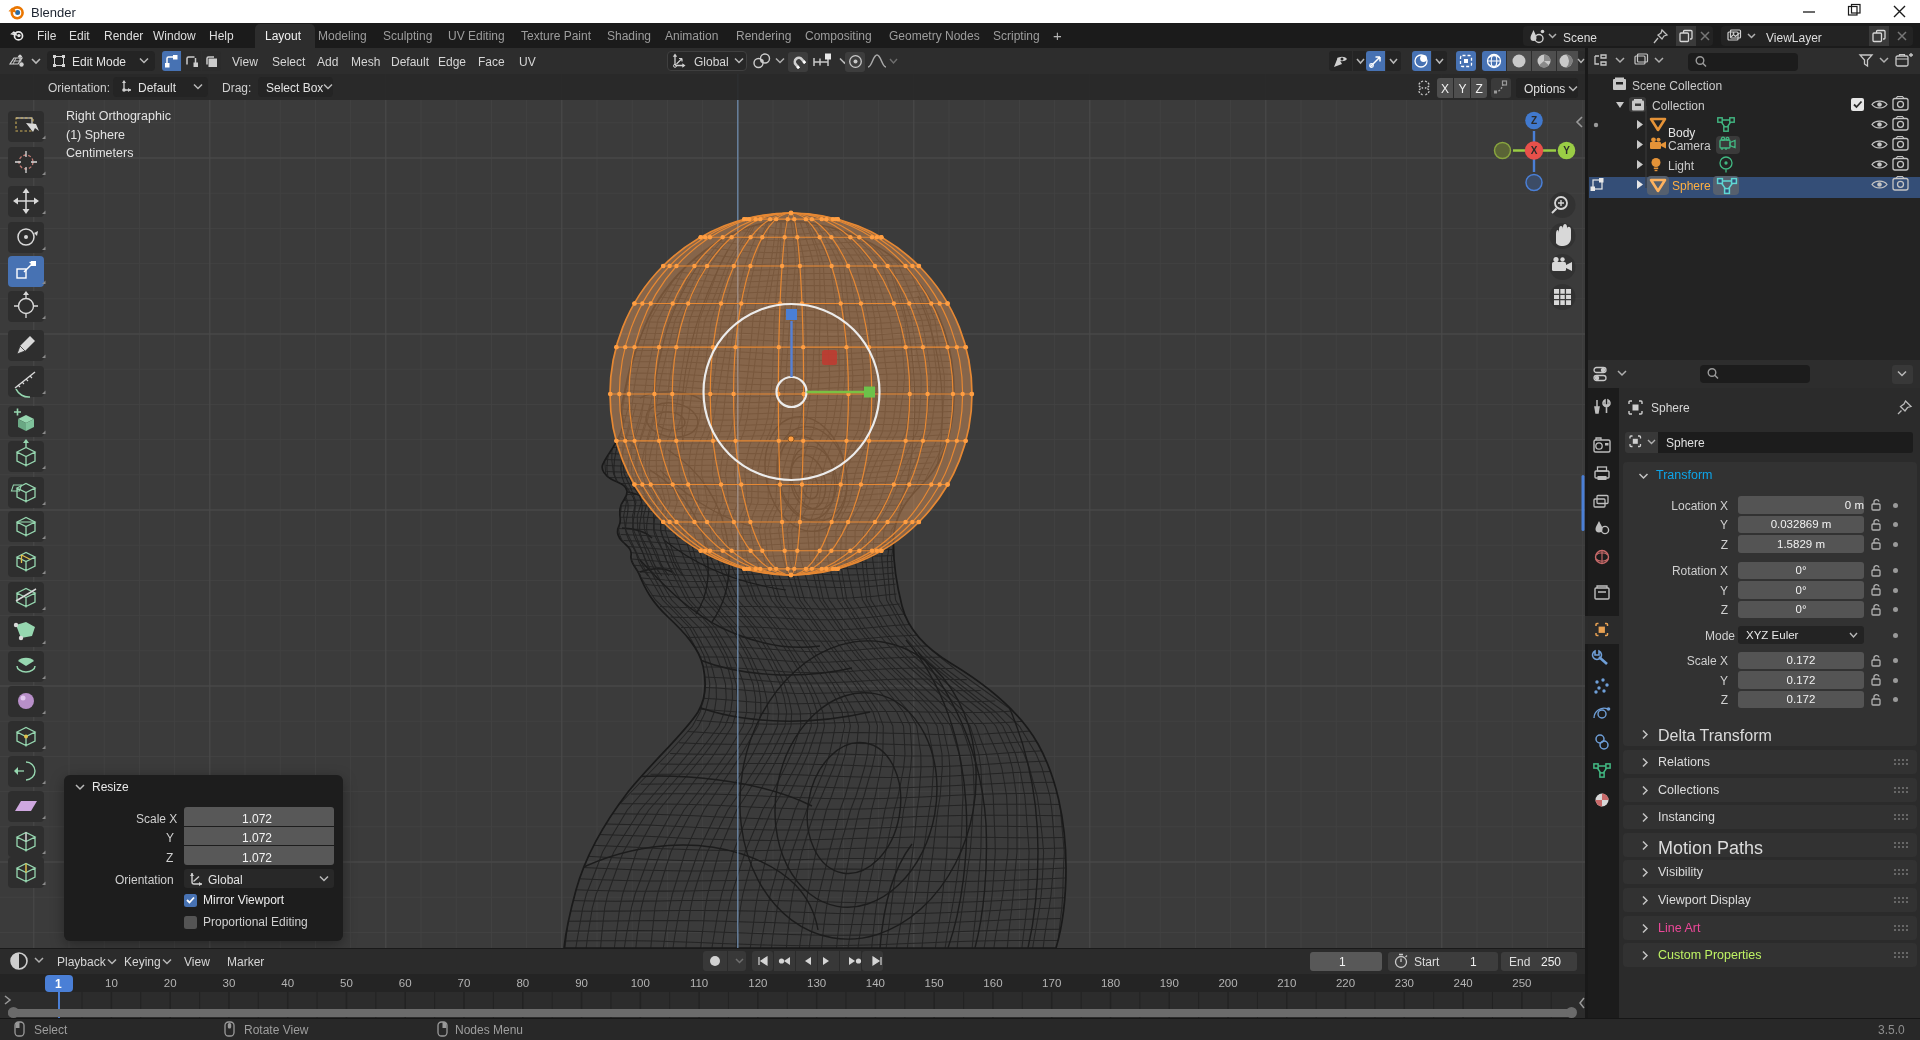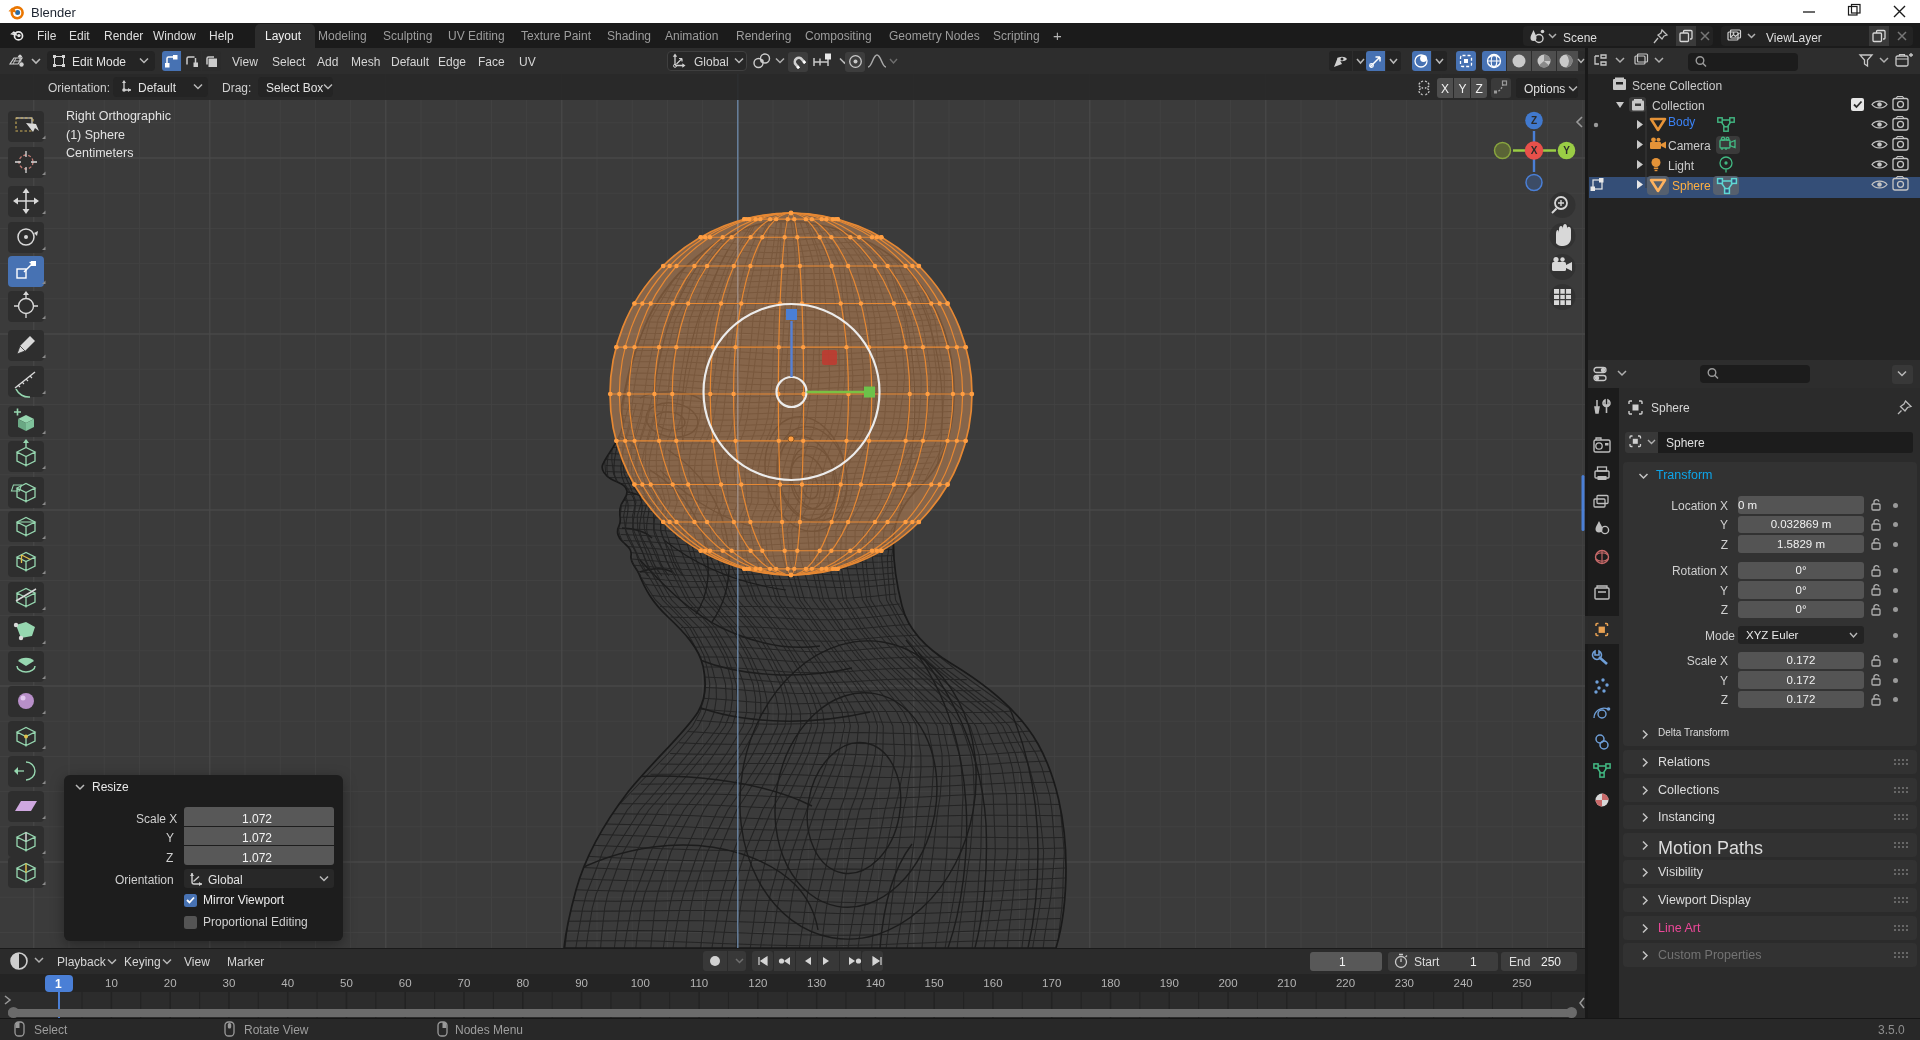--- a/index.html
+++ b/index.html
@@ -1056,21 +1056,21 @@
    <g stroke="#5fd8d4" stroke-width="1.5" fill="none">
     <path d="M135 5 L149 5 L142 15 Z"></path>
             <rect x="132.6" y="2.6" width="4.8" height="4.8" fill="#344e77"></rect>
             <rect x="146.6" y="2.6" width="4.8" height="4.8" fill="#344e77"></rect>
             <rect x="139.6" y="12.6" width="4.8" height="4.8" fill="#344e77"></rect>
    </g>
   </g>
  </svg>
  <div class="txt" style="left:1632px;top:80px;color:#cbcbcb">Scene Collection</div>
  <div class="txt" style="left:1652px;top:100px;color:#cbcbcb">Collection</div>
- <div class="txt" style="left:1668px;top:116px;color:#3b82f6">Body</div>
+ <div class="txt" style="left:1668px;top:127px;color:#e5e5e5">Body</div>
  <div class="txt" style="left:1668px;top:140px;color:#cbcbcb">Camera</div>
  <div class="txt" style="left:1668px;top:160px;color:#cbcbcb">Light</div>
  <div class="txt" style="left:1672px;top:180px;color:#ffb042">Sphere</div>
 
  <svg class="abs" style="left:1848px;top:74px" width="72" height="286" viewBox="0 0 72 286">
   <g transform="translate(0,22)">
           <rect x="3" y="2" width="13" height="13" rx="2" fill="#e6e6e6"></rect>
           <path d="M6 8.5 l2.5 2.5 L13.5 5.5" stroke="#2b2b2b" stroke-width="1.8" fill="none"></path>
         </g>
   <g id="eyes">
@@ -1206,21 +1206,21 @@
 
  <div class="abs" style="left:1623px;top:462px;width:294px;height:284px;background:#323232;border-radius:4px"></div>
  <svg class="abs" style="left:1638px;top:471px" width="11" height="10" viewBox="0 0 11 10">
         <path d="M1.5 3 l4 4 l4-4" stroke="#c4c4c4" stroke-width="1.5" fill="none"></path>
       </svg>
  <div class="txt" style="left:1656px;top:469px;color:#0ea5e9;font-size:12.5px">Transform</div>
  <div id="fieldrows">
         <div class="txt" style="left:1738px;top:499.5px;color:#cfcfcf;text-align:right;width:0;direction:rtl;left:1728px"></div>
         <div class="txt" style="right:192px;top:499.5px;color:#cfcfcf">Location X</div>
         <div class="abs" style="left:1738px;top:496.3px;width:126px;height:17.5px;background:#545454;border-radius:3px"></div>
-        <div class="abs txt" style="left:1738px;top:499.5px;width:126px;text-align:left;color:#f2f2f2;font-size:11.5px">0 m</div>
+        <div class="abs txt" style="left:1738px;top:499.5px;width:126px;text-align:right;color:#f2f2f2;font-size:11.5px">0 m</div>
         <svg class="abs" style="left:1869px;top:498px" width="14" height="14" viewBox="0 0 14 14">
           <rect x="3" y="6" width="8" height="6" rx="1" fill="none" stroke="#b0b0b0" stroke-width="1.3"></rect>
           <path d="M5 6 V4.5 a2.5 2.5 0 0 1 5 -0.8" fill="none" stroke="#b0b0b0" stroke-width="1.3"></path>
         </svg>
         <div class="abs" style="left:1893px;top:502.5px;width:5px;height:5px;background:#9a9a9a;border-radius:50%"></div>
         <div class="txt" style="left:1738px;top:519px;color:#cfcfcf;text-align:right;width:0;direction:rtl;left:1728px"></div>
         <div class="txt" style="right:192px;top:519px;color:#cfcfcf">Y</div>
         <div class="abs" style="left:1738px;top:515.8px;width:126px;height:17.5px;background:#545454;border-radius:3px"></div>
         <div class="abs txt" style="left:1738px;top:519px;width:126px;text-align:center;color:#f2f2f2;font-size:11.5px">0.032869 m</div>
         <svg class="abs" style="left:1869px;top:517.5px" width="14" height="14" viewBox="0 0 14 14">
@@ -1295,21 +1295,21 @@
         <div class="abs txt" style="left:1738px;top:694px;width:126px;text-align:center;color:#f2f2f2;font-size:11.5px">0.172</div>
         <svg class="abs" style="left:1869px;top:692.5px" width="14" height="14" viewBox="0 0 14 14">
           <rect x="3" y="6" width="8" height="6" rx="1" fill="none" stroke="#b0b0b0" stroke-width="1.3"></rect>
           <path d="M5 6 V4.5 a2.5 2.5 0 0 1 5 -0.8" fill="none" stroke="#b0b0b0" stroke-width="1.3"></path>
         </svg>
         <div class="abs" style="left:1893px;top:697px;width:5px;height:5px;background:#9a9a9a;border-radius:50%"></div>
       </div>
  <svg class="abs" style="left:1640px;top:729px" width="11" height="11" viewBox="0 0 11 11">
         <path d="M3 1.5 l4 4 l-4 4" stroke="#c4c4c4" stroke-width="1.5" fill="none"></path>
       </svg>
- <div class="txt" style="left:1658px;top:728px;color:#dcdcdc;font-size:10px">Delta Transform</div>
+ <div class="txt" style="left:1658px;top:728px;color:#dcdcdc;font-size:16px">Delta Transform</div>
  <div id="cpanels">
         <div class="abs" style="left:1623px;top:750px;width:294px;height:24px;background:#323232;border-radius:4px"></div>
         <svg class="abs" style="left:1640px;top:757px" width="11" height="11" viewBox="0 0 11 11">
           <path d="M3 1.5 l4 4 l-4 4" stroke="#c4c4c4" stroke-width="1.5" fill="none"></path>
         </svg>
         <div class="txt" style="left:1658px;top:756px;color:#dcdcdc;font-size:12.5px">Relations</div>
         <svg class="abs" style="left:1893px;top:758px" width="16" height="9" viewBox="0 0 16 9">
           <g fill="#7a7a7a">
             <circle cx="2" cy="2" r="1"></circle>
             <circle cx="6" cy="2" r="1"></circle>
@@ -1420,21 +1420,21 @@
             <circle cx="2" cy="6" r="1"></circle>
             <circle cx="6" cy="6" r="1"></circle>
             <circle cx="10" cy="6" r="1"></circle>
             <circle cx="14" cy="6" r="1"></circle>
           </g>
         </svg>
         <div class="abs" style="left:1623px;top:943.2000000000002px;width:294px;height:24px;background:#323232;border-radius:4px"></div>
         <svg class="abs" style="left:1640px;top:950.2000000000002px" width="11" height="11" viewBox="0 0 11 11">
           <path d="M3 1.5 l4 4 l-4 4" stroke="#c4c4c4" stroke-width="1.5" fill="none"></path>
         </svg>
-        <div class="txt" style="left:1658px;top:949.2000000000002px;color:#737373;font-size:12.5px">Custom Properties</div>
+        <div class="txt" style="left:1658px;top:949.2000000000002px;color:#bef264;font-size:12.5px">Custom Properties</div>
         <svg class="abs" style="left:1893px;top:951.2000000000002px" width="16" height="9" viewBox="0 0 16 9">
           <g fill="#7a7a7a">
             <circle cx="2" cy="2" r="1"></circle>
             <circle cx="6" cy="2" r="1"></circle>
             <circle cx="10" cy="2" r="1"></circle>
             <circle cx="14" cy="2" r="1"></circle>
             <circle cx="2" cy="6" r="1"></circle>
             <circle cx="6" cy="6" r="1"></circle>
             <circle cx="10" cy="6" r="1"></circle>
             <circle cx="14" cy="6" r="1"></circle>

